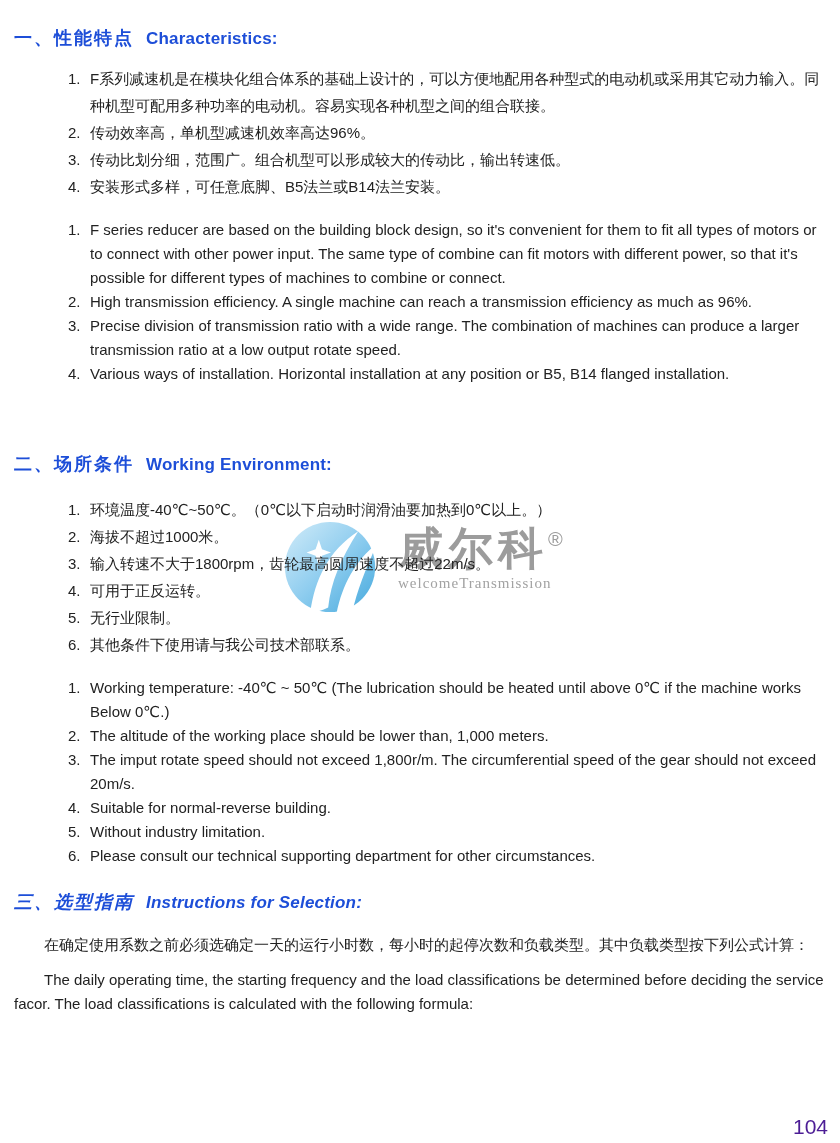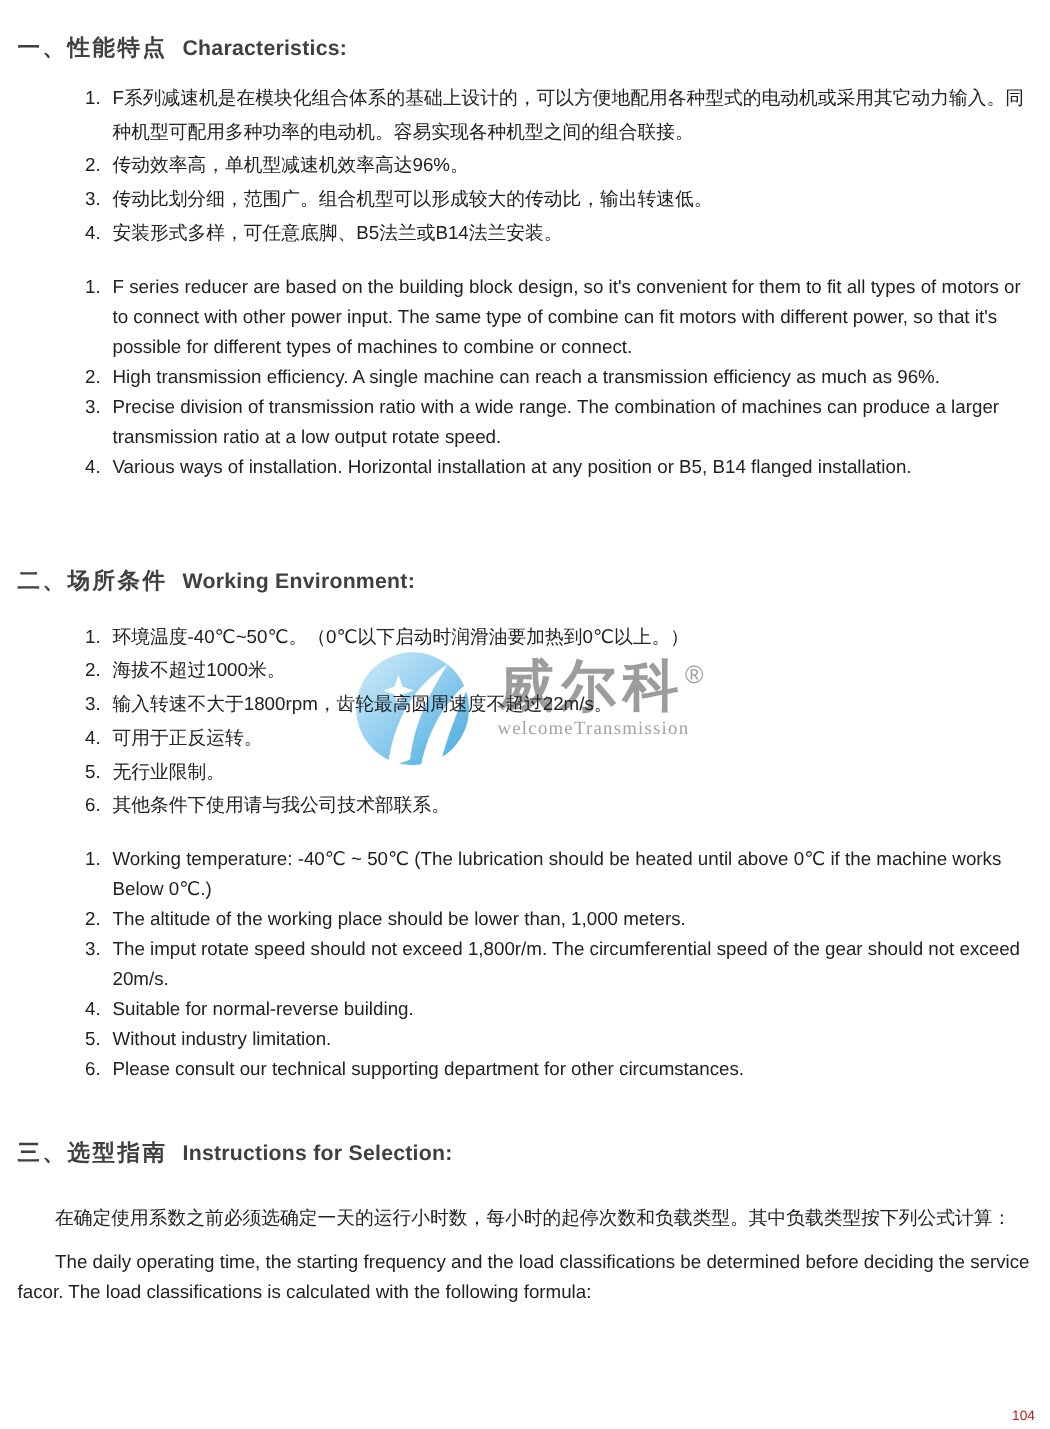--- a/index.html
+++ b/index.html
@@ -26,43 +26,43 @@
     letter-spacing:5px; line-height:1; white-space:nowrap;
   }
   .wm-cn .reg { font-size:20px; letter-spacing:0; vertical-align:18px; font-weight:normal; }
   .wm-en {
     font-family:"Liberation Serif","DejaVu Serif",serif;
     font-size:15px; color:#a2a2a2; letter-spacing:1px; margin-top:4px;
   }
 
   .content { position:relative; z-index:1; }
 
-  .sec { display:flex; align-items:baseline; gap:12px; color:#404040; }
+  .sec { display:flex; align-items:baseline; gap:12px; color:#1d4ed8; }
   .sec .cn { font-size:18px; font-weight:bold; letter-spacing:2px; }
   .sec .en { font-size:17px; font-weight:bold; letter-spacing:.2px; }
 
   .list { margin-left:54px; }
   .item { display:flex; }
   .item .num { flex:0 0 22px; }
   .item .txt { flex:1 1 auto; max-width:740px; }
 
   .cn-list { margin-top:15px; font-size:15px; line-height:27px; }
   .en-list { margin-top:18px; font-size:15px; line-height:24px; }
 
   .sec.s2 { margin-top:66px; }
-  .sec.s3 { margin-top:42px; }
+  .sec.s3 { margin-top:22px;font-style:italic; }
   .s2-cn-list { margin-top:20px; }
-  .s3-paras { margin-top:28px; }
+  .s3-paras { margin-top:18px; }
   .para { font-size:15px; max-width:814px; }
   .para.cn { line-height:25px; text-indent:2em; }
   .para.en { line-height:24px; text-indent:2em; margin-top:11px; }
 
   .page-number {
     position:absolute; right:12px; bottom:4px;
-    font-size:11px; color:#b91c1c; z-index:1;
+    font-size:21px; color:#4c1d95; z-index:1;
   }
 </style>
 </head>
 <body>
 
 <div class="page">
 
   <div class="watermark">
     <svg class="emblem" viewBox="0 0 100 100" aria-hidden="true">
       <defs>

